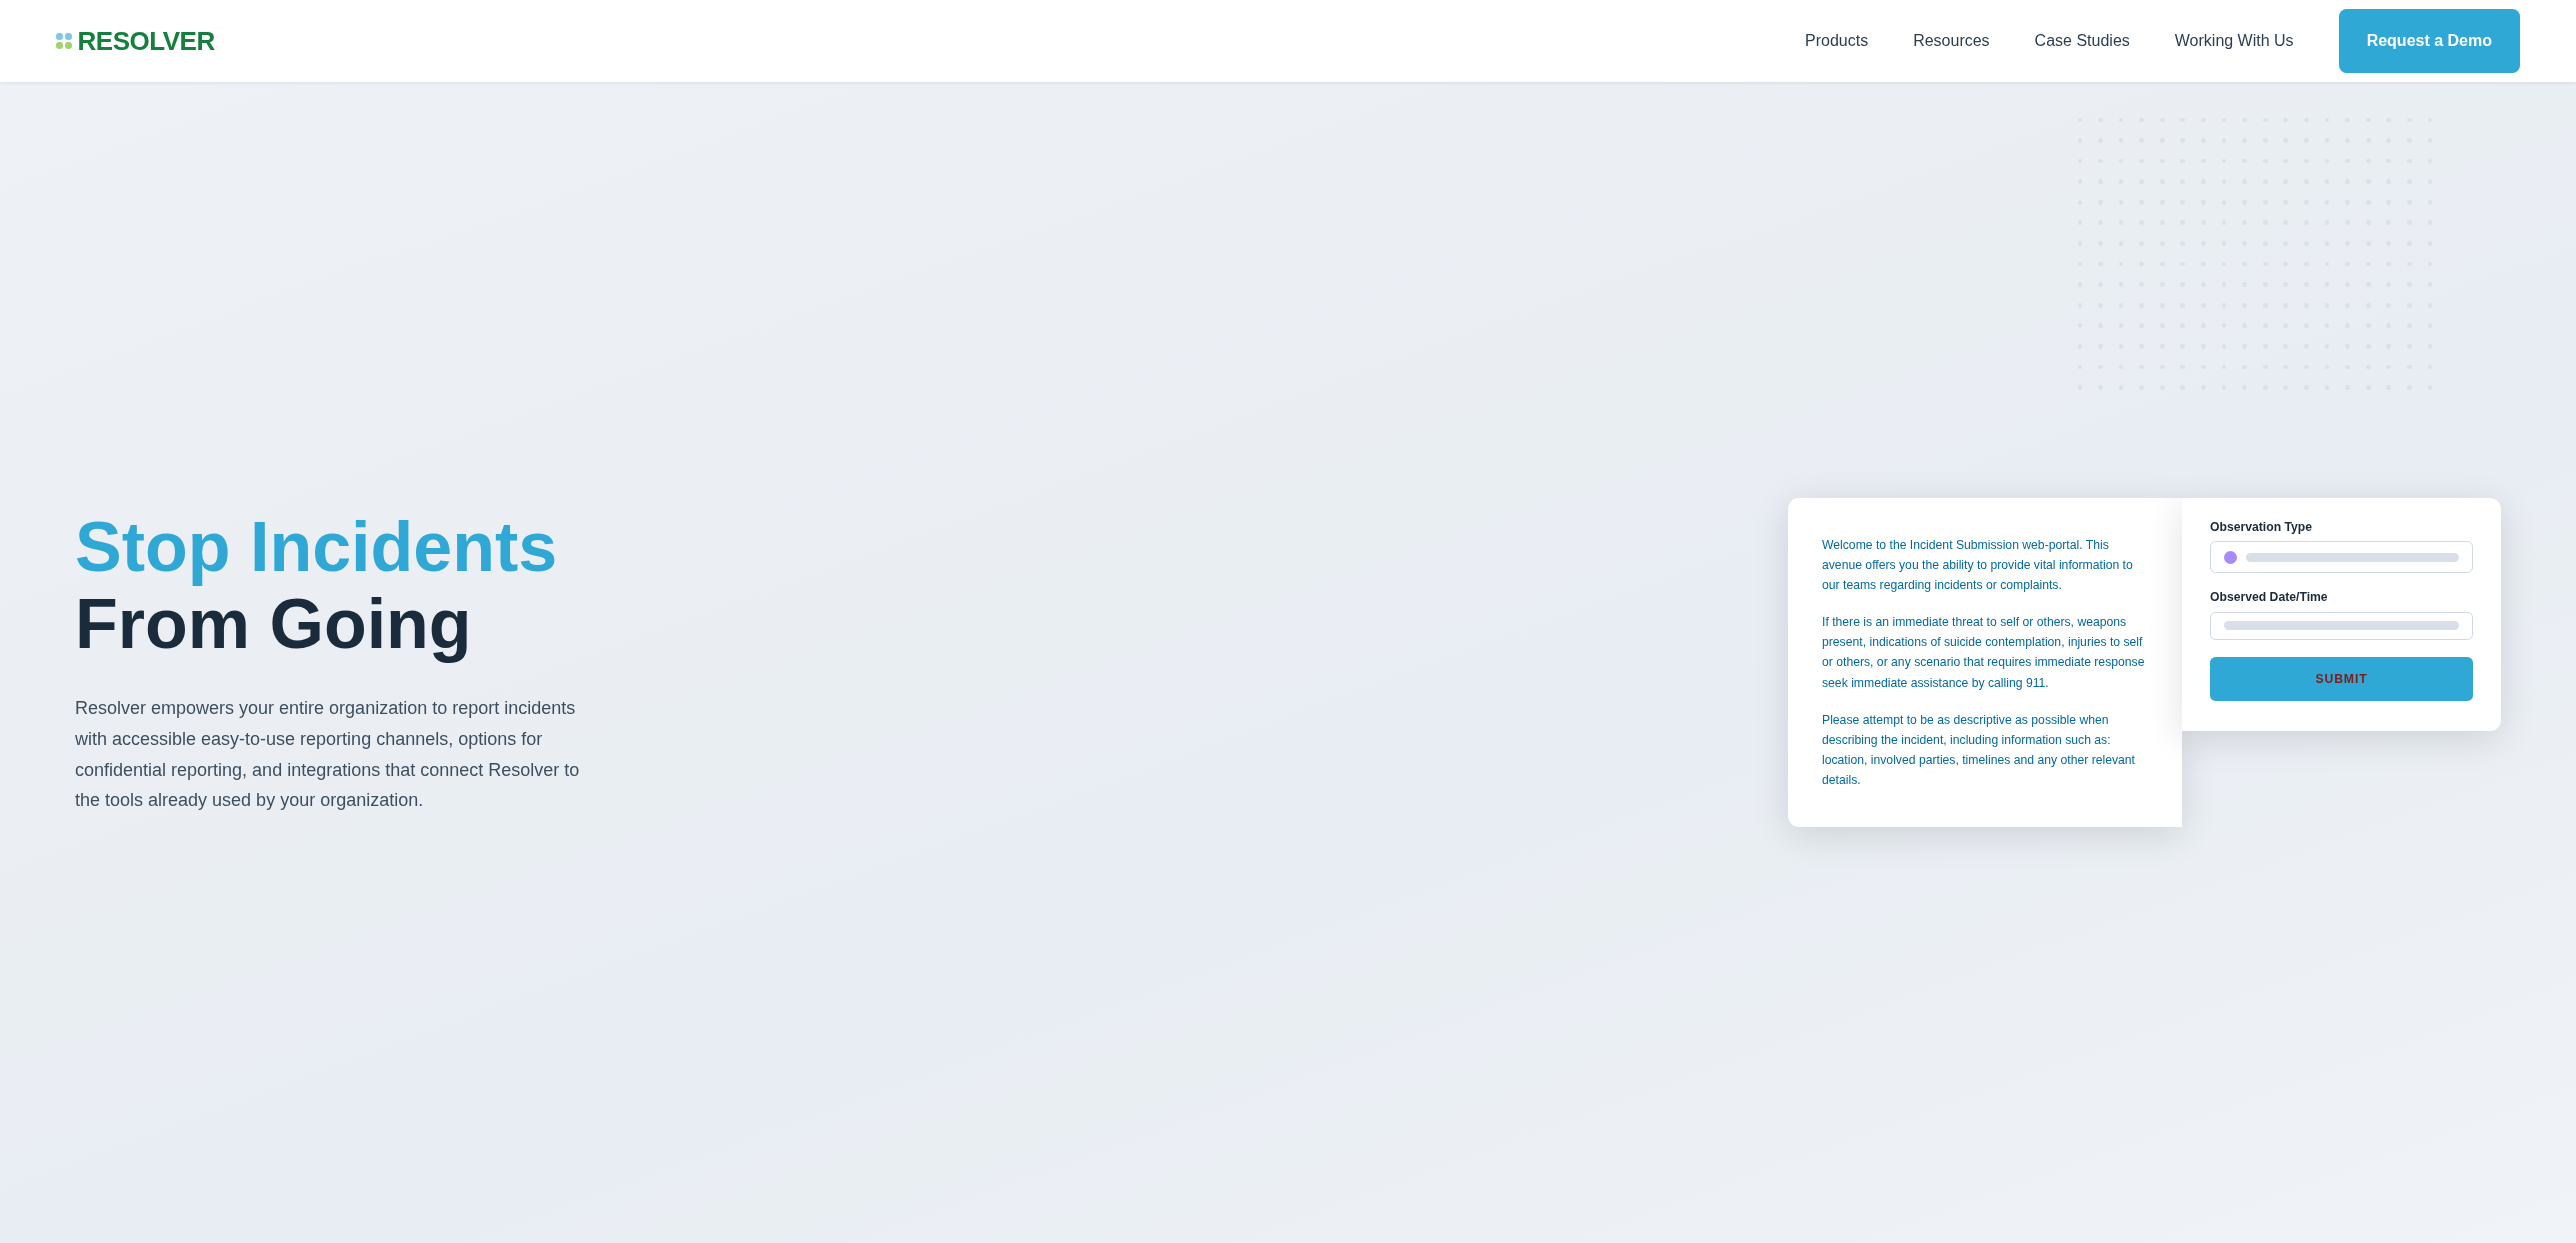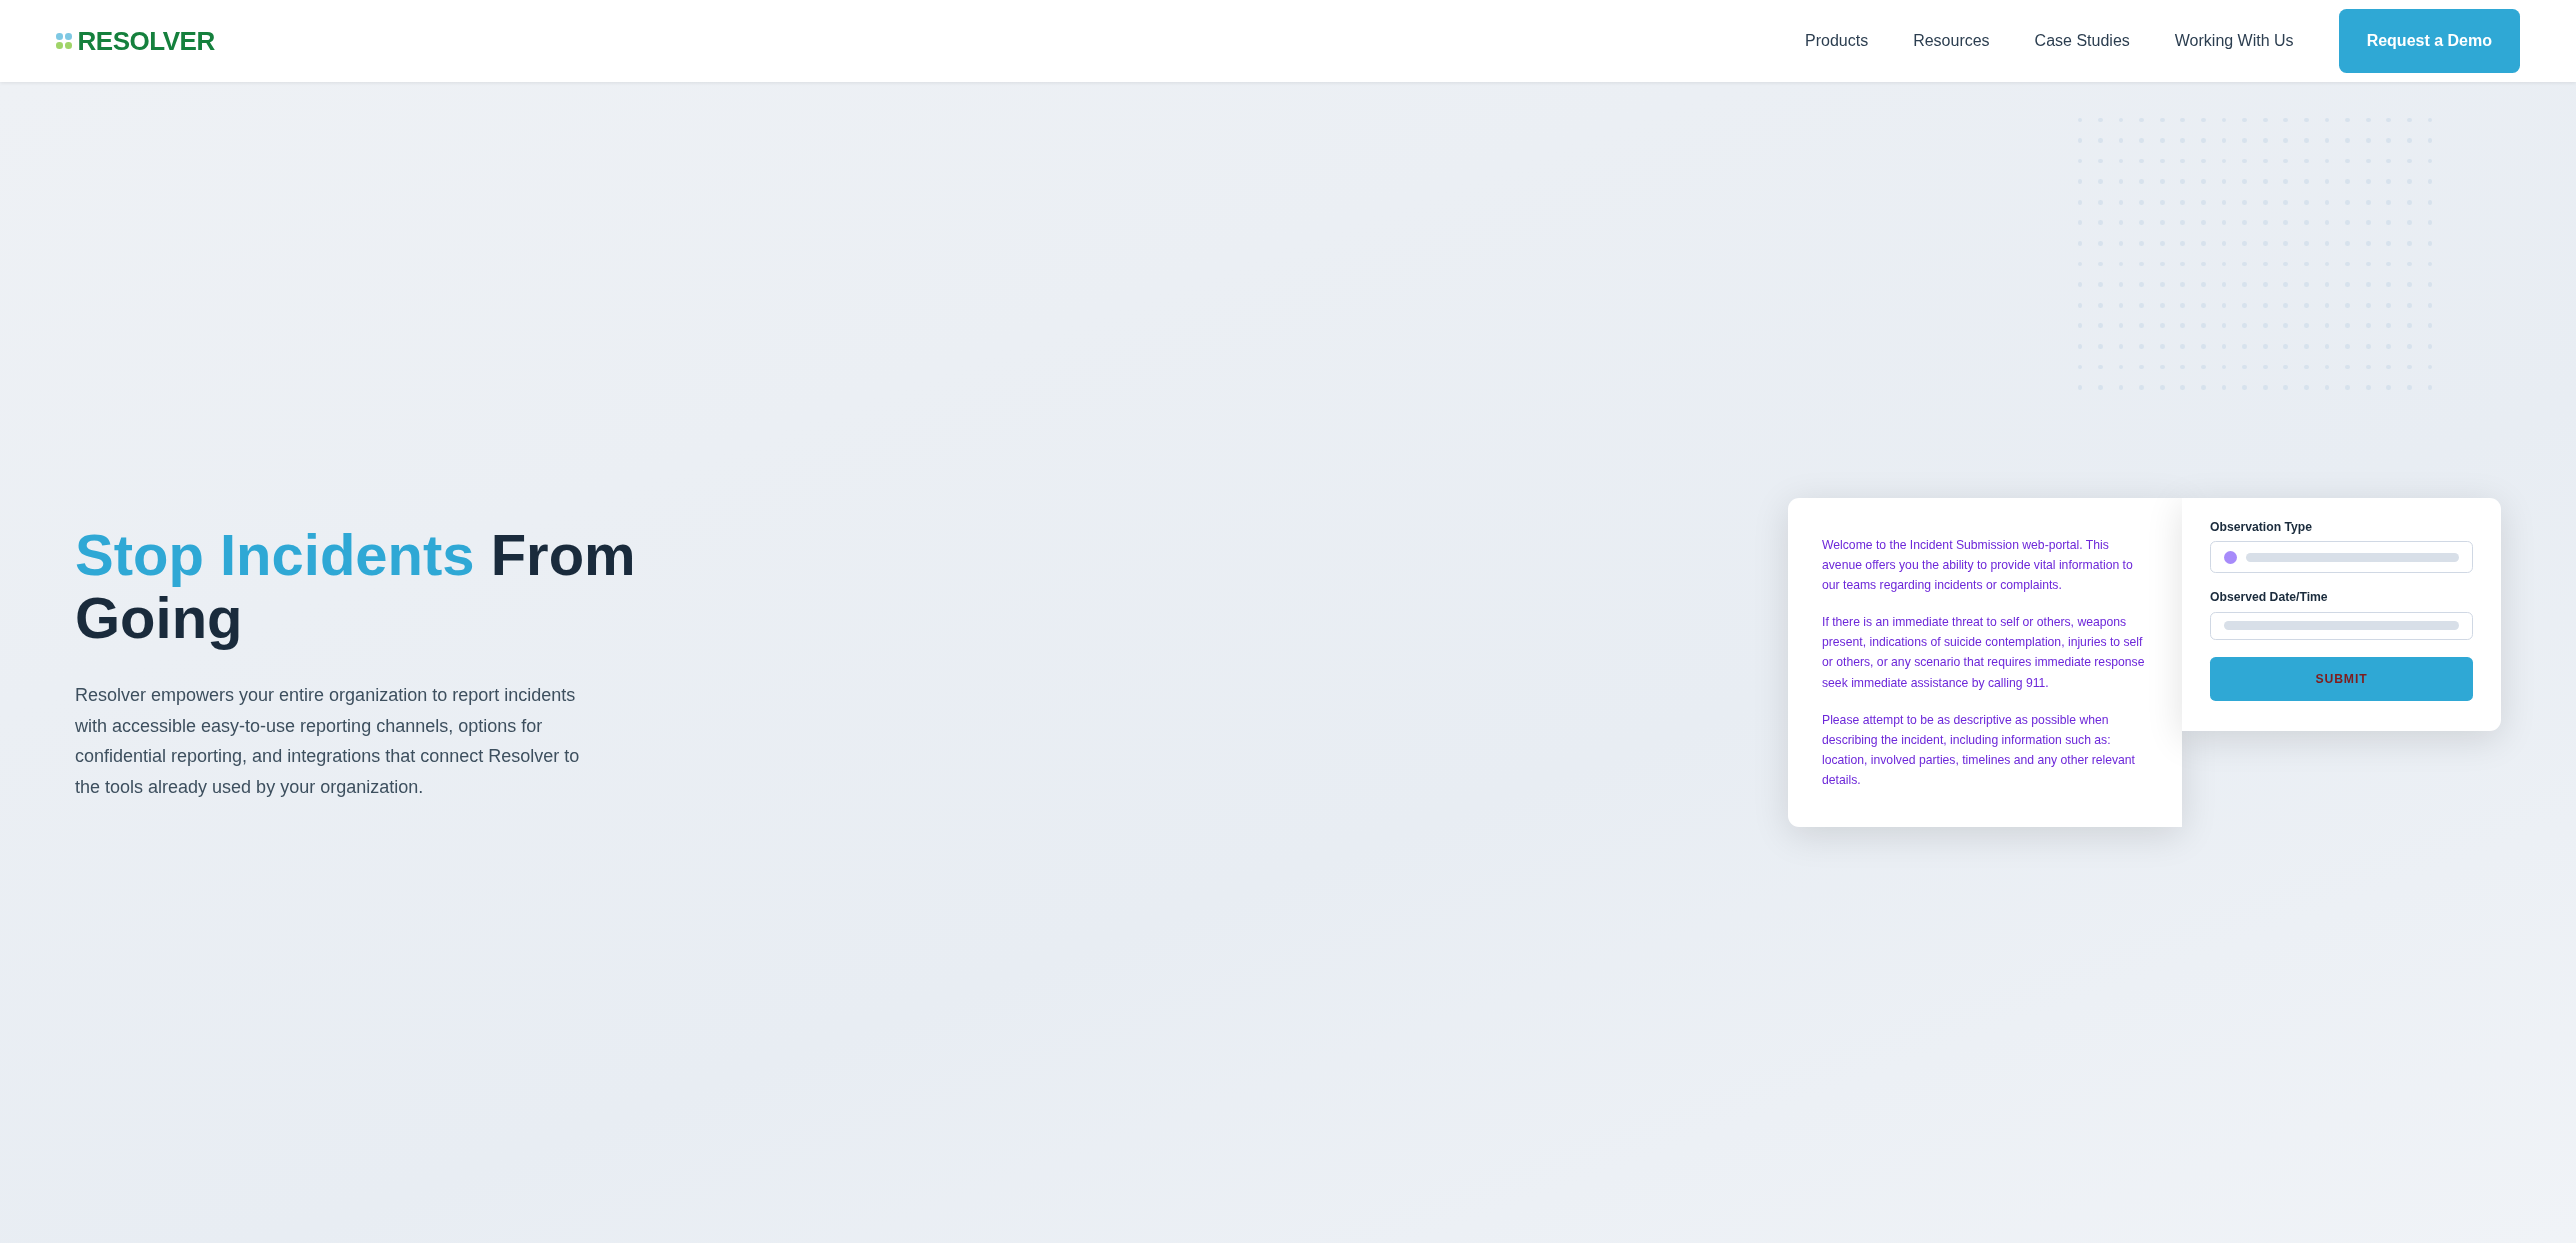--- a/index.html
+++ b/index.html
@@ -103,21 +103,21 @@
       width: 100%;
       padding: 56px 75px;
       gap: 37px;
     }
 
     .hero-left {
       flex: 1;
       max-width: 562px;
     }
     .hero-title {
-      font-size: 58px;
+      font-size: 70px;
       font-weight: 800;
       line-height: 1.1;
       margin-bottom: 30px;
     }
     .hero-title-blue {
       color: #2fa8d5;
     }
     .hero-title-dark {
       color: #1a2b3c;
     }
@@ -150,21 +150,21 @@
       padding: 37px 34px;
       width: 394px;
       box-shadow: 0 7.5px 37px rgba(0,0,0,0.12);
       font-size: 12.2px;
       color: #3d4f5e;
       line-height: 1.6;
       display: flex;
       flex-direction: column;
       gap: 17px;
     }
-    .portal-panel p { font-size: 12.2px; color: #6d28d9; line-height: 1.65; }
+    .portal-panel p { font-size: 12.2px; color: #0369a1; line-height: 1.65; }
 
     .form-panel {
       background: #fff;
       border-radius: 0 11.2px 11.2px 0;
       padding: 22px 28px 30px;
       width: 319px;
       box-shadow: 0 7.5px 37px rgba(0,0,0,0.12);
       display: flex;
       flex-direction: column;
       gap: 17px;

